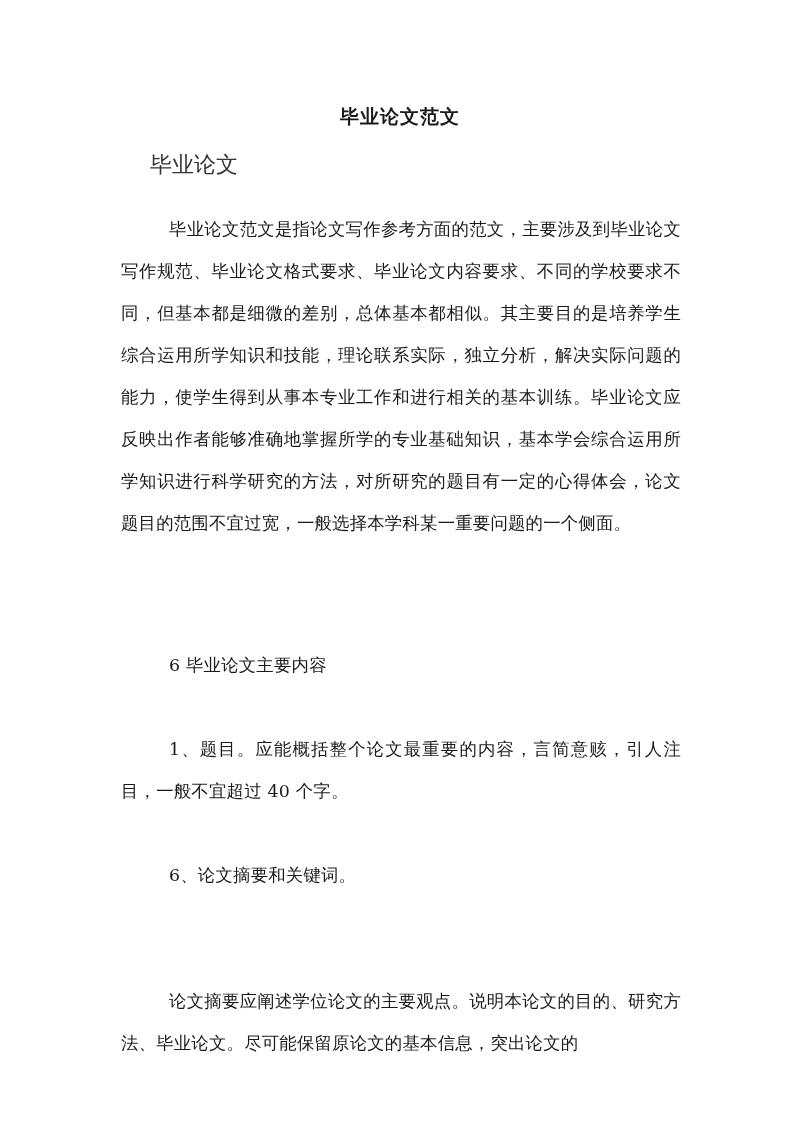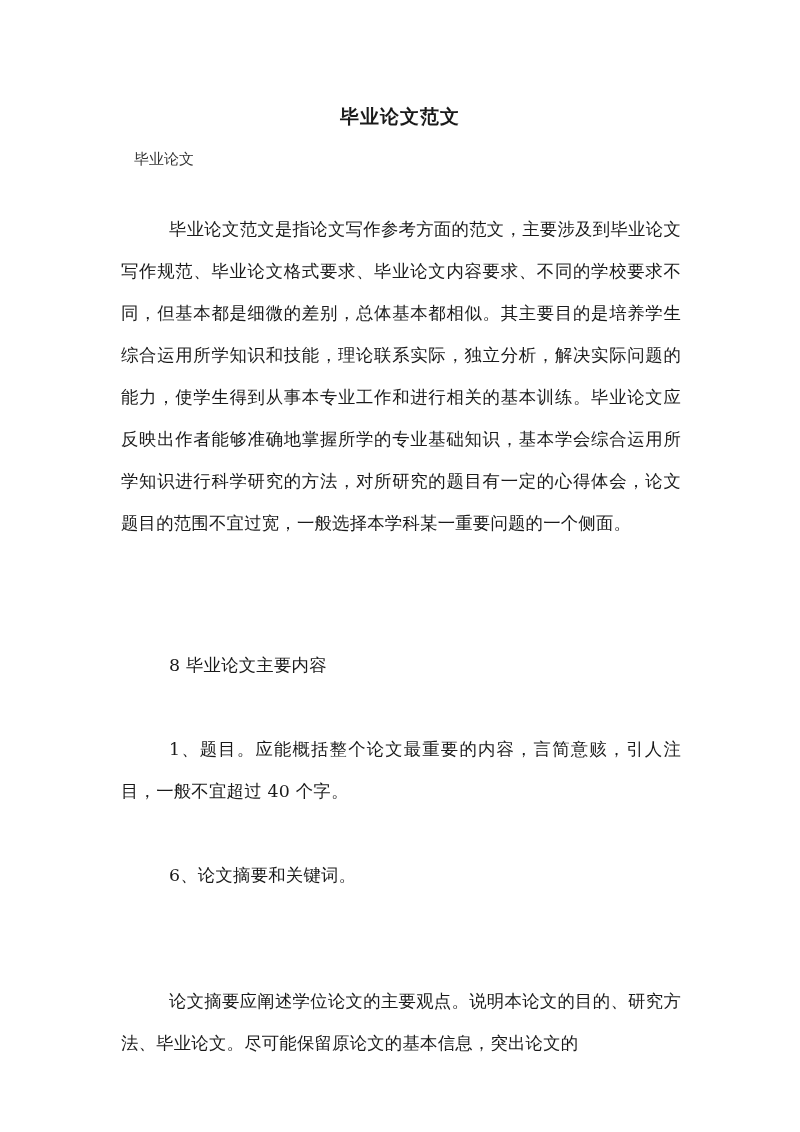--- a/index.html
+++ b/index.html
@@ -2,34 +2,34 @@
 <html><head>
 <meta charset="utf-8">
 <style>
   html, body { margin: 0; padding: 0; background: #ffffff; }
   body { width: 800px; height: 1132px; position: relative; overflow: hidden;
          font-family: "DejaVu Serif", "Liberation Serif", serif; color: #1a1a1a; }
   .page { position: absolute; left: 0; top: 0; width: 783px; height: 1132px; }
   .title { position: absolute; left: 0; width: 800px; top: 104px; text-align: center;
            font-family: "DejaVu Sans", "Liberation Sans", sans-serif; font-weight: bold;
            font-size: 19px; letter-spacing: 1px; }
-  .subtitle { position: absolute; left: 134px; top: 150px; font-size: 15px;
+  .subtitle { position: absolute; left: 150px; top: 150px; font-size: 22px;
               font-family: "DejaVu Sans", "Liberation Sans", sans-serif; color: #333; }
   .para { position: absolute; left: 121px; width: 560px; font-size: 17.4px;
           line-height: 42px; text-align: justify; text-indent: 48px; letter-spacing: 0.2px; }
   .p1 { top: 208px; }
   .p2 { top: 644px; }
   .p3 { top: 728px; }
   .p4 { top: 854px; }
   .p5 { top: 980px; }
 </style>
 </head>
 <body>
 
 <div class="page">
   <div class="title">毕业论文范文</div>
   <div class="subtitle">毕业论文</div>
   <div class="para p1">毕业论文范文是指论文写作参考方面的范文，主要涉及到毕业论文写作规范、毕业论文格式要求、毕业论文内容要求、不同的学校要求不同，但基本都是细微的差别，总体基本都相似。其主要目的是培养学生综合运用所学知识和技能，理论联系实际，独立分析，解决实际问题的能力，使学生得到从事本专业工作和进行相关的基本训练。毕业论文应反映出作者能够准确地掌握所学的专业基础知识，基本学会综合运用所学知识进行科学研究的方法，对所研究的题目有一定的心得体会，论文题目的范围不宜过宽，一般选择本学科某一重要问题的一个侧面。</div>
-  <div class="para p2">8 毕业论文主要内容</div>
+  <div class="para p2">6 毕业论文主要内容</div>
   <div class="para p3">1、题目。应能概括整个论文最重要的内容，言简意赅，引人注目，一般不宜超过 40 个字。</div>
   <div class="para p4">6、论文摘要和关键词。</div>
   <div class="para p5">论文摘要应阐述学位论文的主要观点。说明本论文的目的、研究方法、毕业论文。尽可能保留原论文的基本信息，突出论文的</div>
 </div>
 
 </body></html>

